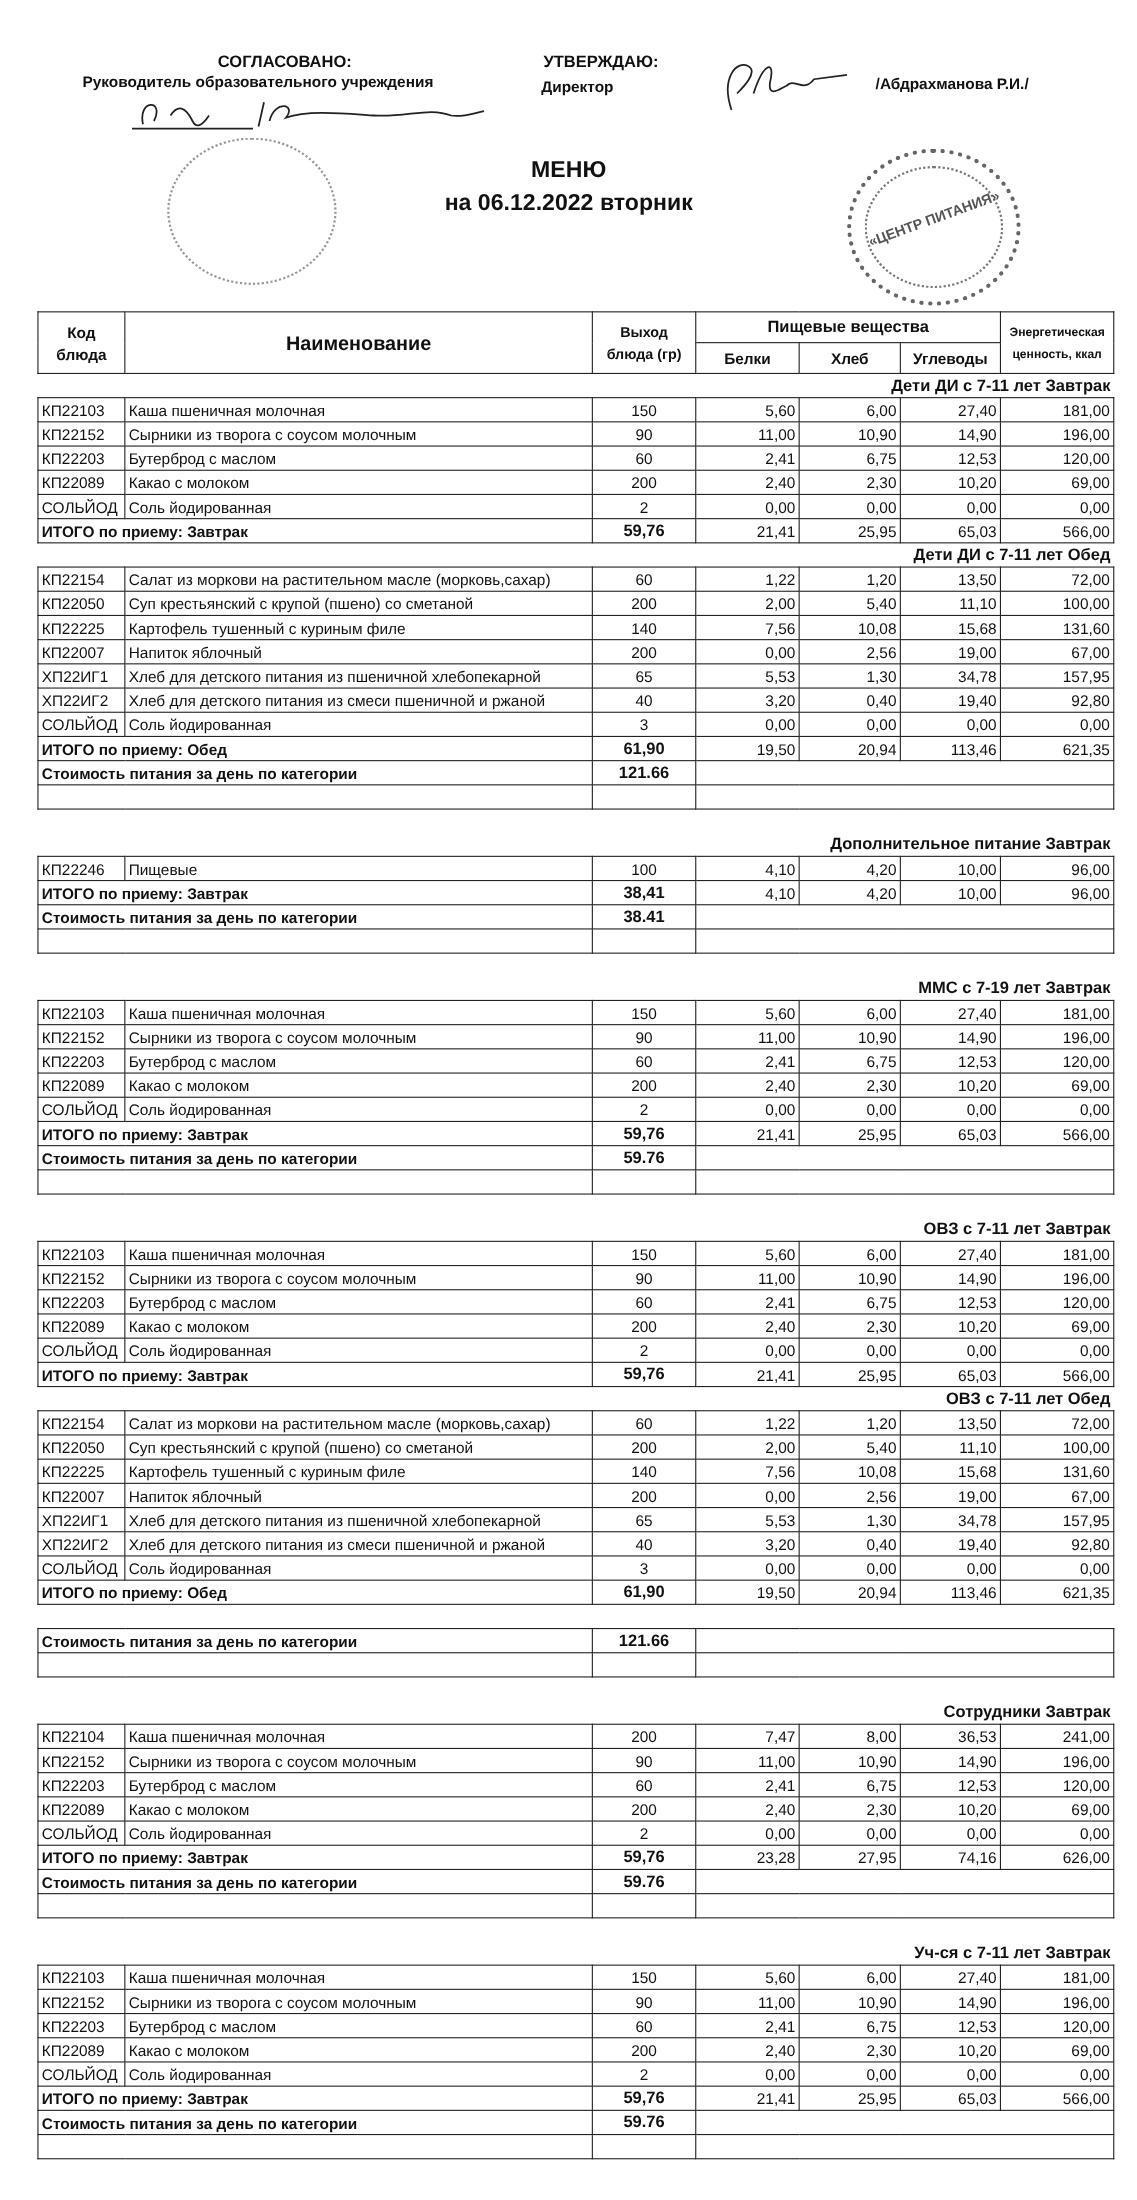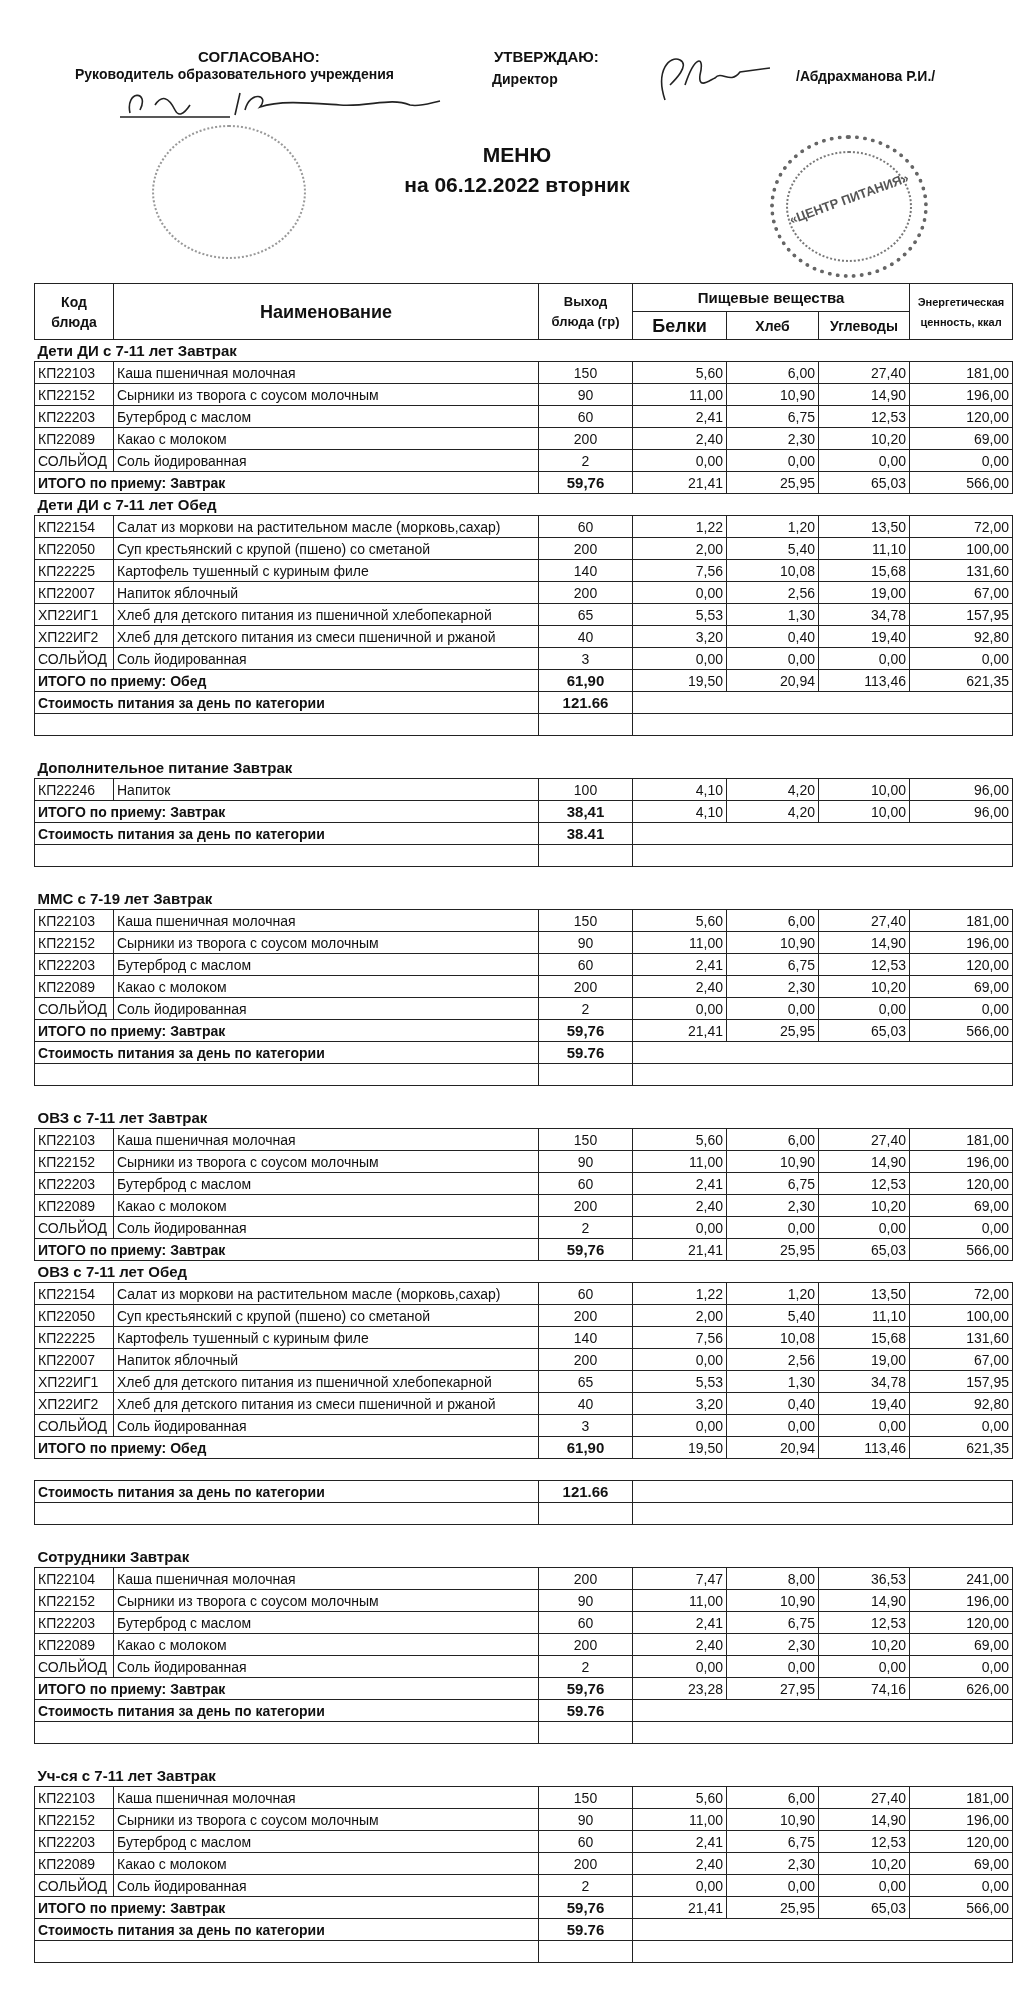--- a/index.html
+++ b/index.html
@@ -10,21 +10,21 @@
   .stamp { position:absolute; border-radius:50%; }
   .title { position:absolute; left:0; width:1034px; top:140px; text-align:center; font-weight:bold; }
   .title div { font-size:21px; line-height:30px; }
   .doc { position:absolute; left:34px; top:283px; width:978px; }
   table.grid { border-collapse:collapse; width:978px; table-layout:fixed; font-size:14px; }
   table.grid td, table.grid th { border:1px solid #222; padding:0 3px; height:21px; line-height:20px; white-space:nowrap; overflow:hidden; }
   .hd th { font-weight:bold; text-align:center; line-height:16px; }
   .num { text-align:right; }
   .c { text-align:center; }
   .b { font-weight:bold; }
-  .sect { text-align:left; font-weight:bold; font-size:15px; height:21px; line-height:22px; }
+  .sect { text-align:right; font-weight:bold; font-size:15px; height:21px; line-height:22px; }
   .gap { height:10px; }
   .gap2 { height:28px; }
 </style>
 </head>
 <body>
 
 <div class="hdr" style="left:198px;top:48px;">СОГЛАСОВАНО:</div>
 <div class="hdr" style="left:75px;top:66px;font-size:14px;">Руководитель образовательного учреждения</div>
 <div class="hdr" style="left:494px;top:48px;">УТВЕРЖДАЮ:</div>
 <div class="hdr" style="left:492px;top:71px;font-size:14px;">Директор</div>
@@ -61,21 +61,21 @@
     </colgroup>
     <tbody>
         <tr class="hd" style="height:28px">
       <th rowspan="2" style="font-size:14px;white-space:normal">Код блюда</th>
       <th rowspan="2" style="font-size:18px">Наименование</th>
       <th rowspan="2" style="font-size:13px;white-space:normal">Выход блюда (гр)</th>
       <th colspan="3" style="font-size:15px">Пищевые вещества</th>
       <th rowspan="2" style="font-size:11px;white-space:normal">Энергетическая ценность, ккал</th>
     </tr>
     <tr class="hd" style="height:28px">
-      <th style="font-size:18px">Белки</th>
+      <th style="font-size:14px">Белки</th>
       <th style="font-size:14px">Хлеб</th>
       <th style="font-size:14px">Углеводы</th>
     </tr>
     </tbody>
       <tbody id="body">
         <tr>
           <td colspan="7" class="sect" style="border:none;">Дети ДИ с 7-11 лет Завтрак</td>
         </tr>
         <tr>
           <td class="">КП22103</td>
@@ -215,21 +215,21 @@
           <td colspan="4"></td>
         </tr>
         <tr>
           <td colspan="7" class="gap" style="border:none;"></td>
         </tr>
         <tr>
           <td colspan="7" class="sect" style="border:none;">Дополнительное питание Завтрак</td>
         </tr>
         <tr>
           <td class="">КП22246</td>
-          <td class="">Напиток</td>
+          <td class="">Пищевые</td>
           <td class="c">100</td>
           <td class="num">4,10</td>
           <td class="num">4,20</td>
           <td class="num">10,00</td>
           <td class="num">96,00</td>
         </tr>
         <tr>
           <td colspan="2" class="b">ИТОГО по приему: Завтрак</td>
           <td class="c b" style="font-size:15px">38,41</td>
           <td class="num" style="">4,10</td>

